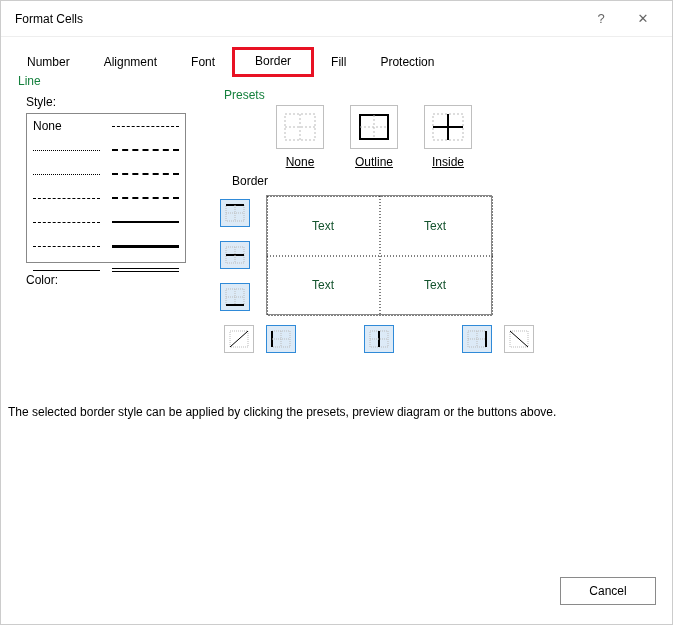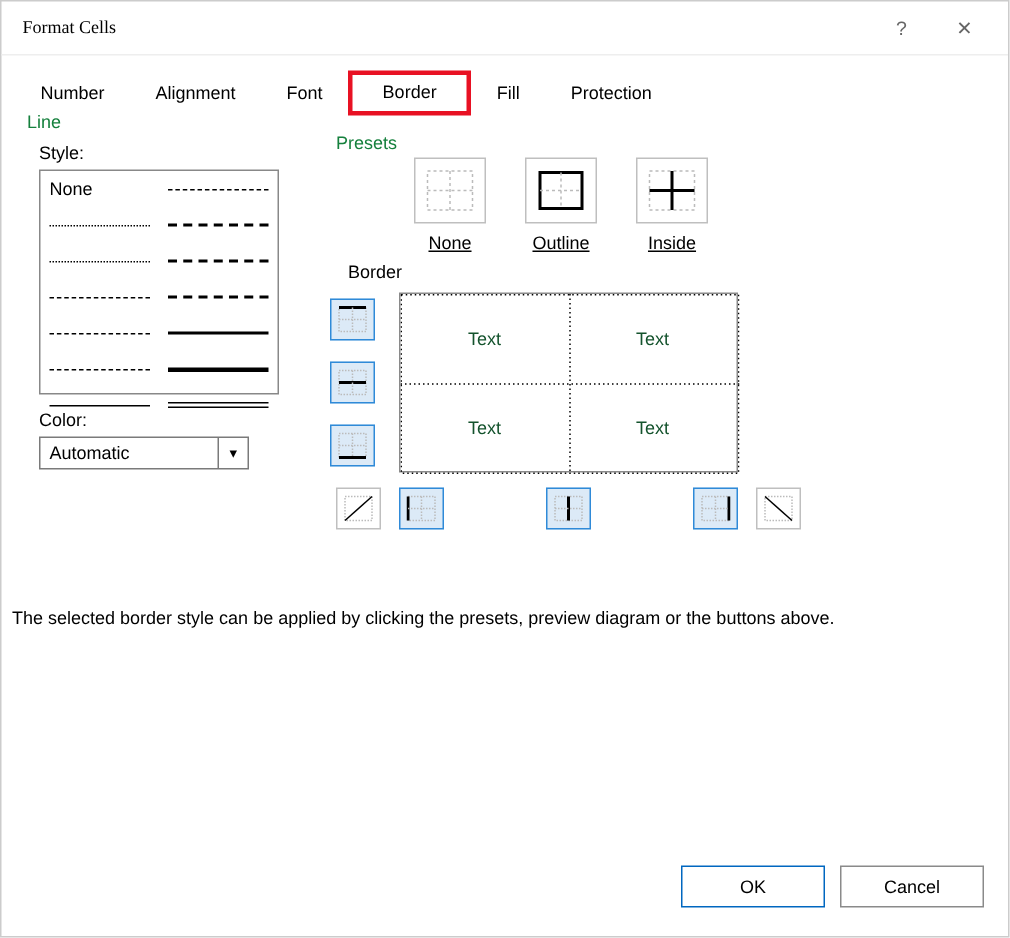--- a/index.html
+++ b/index.html
@@ -11,21 +11,21 @@
     color: #000;
     width: 673px;
     height: 625px;
     overflow: hidden;
   }
   .dialog { width: 673px; height: 625px; border: 1px solid #ccc; position: relative; display: flex; flex-direction: column; }
   .titlebar {
     height: 36px; display: flex; align-items: center; padding: 0 8px 0 14px;
     font-size: 12px; border-bottom: 1px solid #eee;
   }
-  .titlebar .title { flex: 1; font-family: Liberation Serif, serif; }
+  .titlebar .title { flex: 1; }
   .titlebar .tbtn { width: 42px; height: 30px; display: flex; align-items: center; justify-content: center; color: #666; font-size: 13px; }
   .body { flex: 1; position: relative; padding: 10px 18px 0 7px; }
   .tabs { display: flex; margin-bottom: 2px; margin-left: 2px;}
   .tab {
     padding: 7px 16px; font-size: 12px; background: #fff; color: #000;
     border: 1px solid transparent; cursor: default;
   }
   .tab.active {
     border: 3px solid #e81123; 
     padding: 4px 20px;
@@ -172,24 +172,20 @@
               </div>
             <div class="style-swatch">
                 <div class="ln solid3"></div>
               </div>
             <div class="style-swatch">
                 <div class="ln dbl"></div>
               </div>
           </div>
         </div>
         <div class="color-label">Color:</div>
-        <div class="combo">
-          <div class="val">Automatic</div>
-          <div class="arrow">▾</div>
-        </div>
       </div>
 
       <div class="group right">
 
         <div style="position:relative; padding-top:8px;">
           <div class="group-label" style="left:0;">Presets</div>
           <div class="presets-row">
             <div class="preset">
               <div class="preset-btn">
                 <svg width="32" height="28">
@@ -307,17 +303,16 @@
             </div>
           </div>
         </div>
       </div>
     </div>
 
     <div class="hint">The selected border style can be applied by clicking the presets, preview diagram or the buttons above.</div>
   </div>
 
   <div class="footer">
-    <div class="btn primary">OK</div>
     <div class="btn">Cancel</div>
   </div>
 
 </div>
 
 </body></html>

